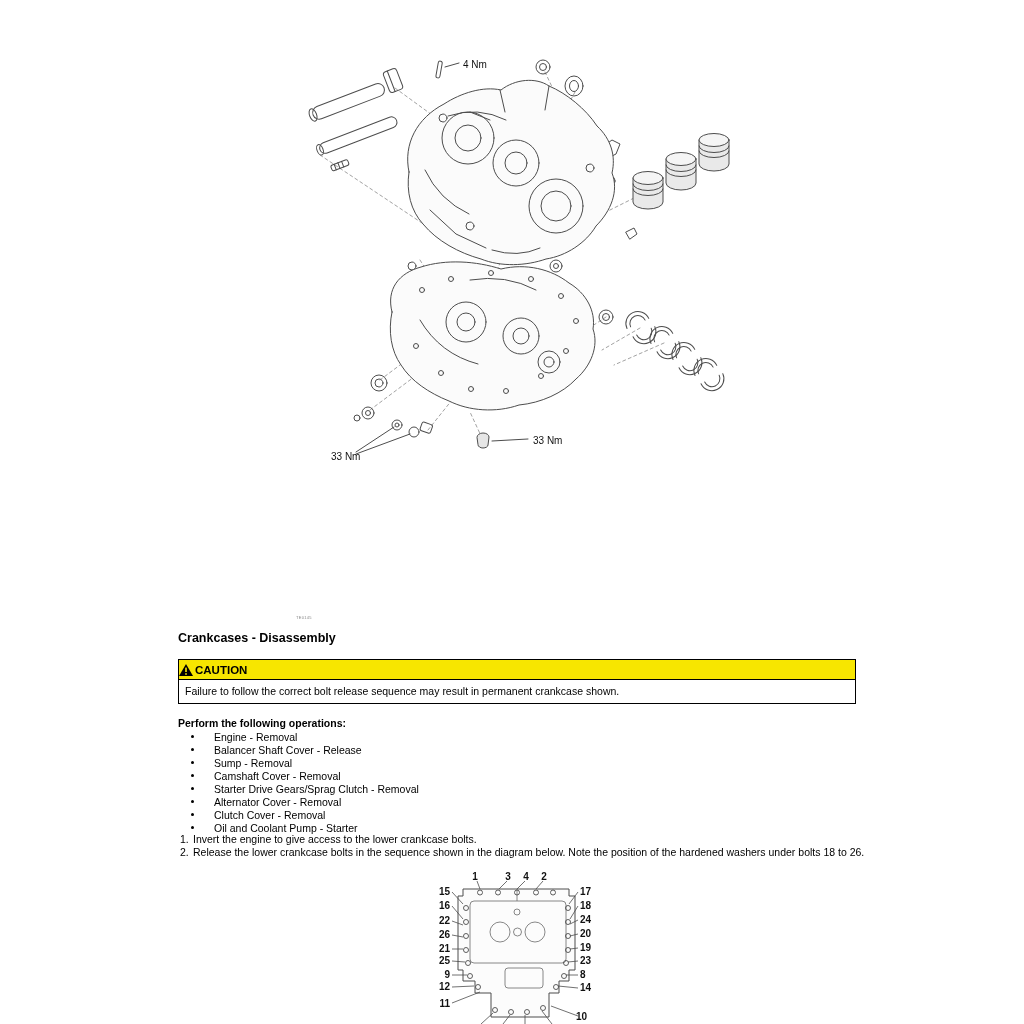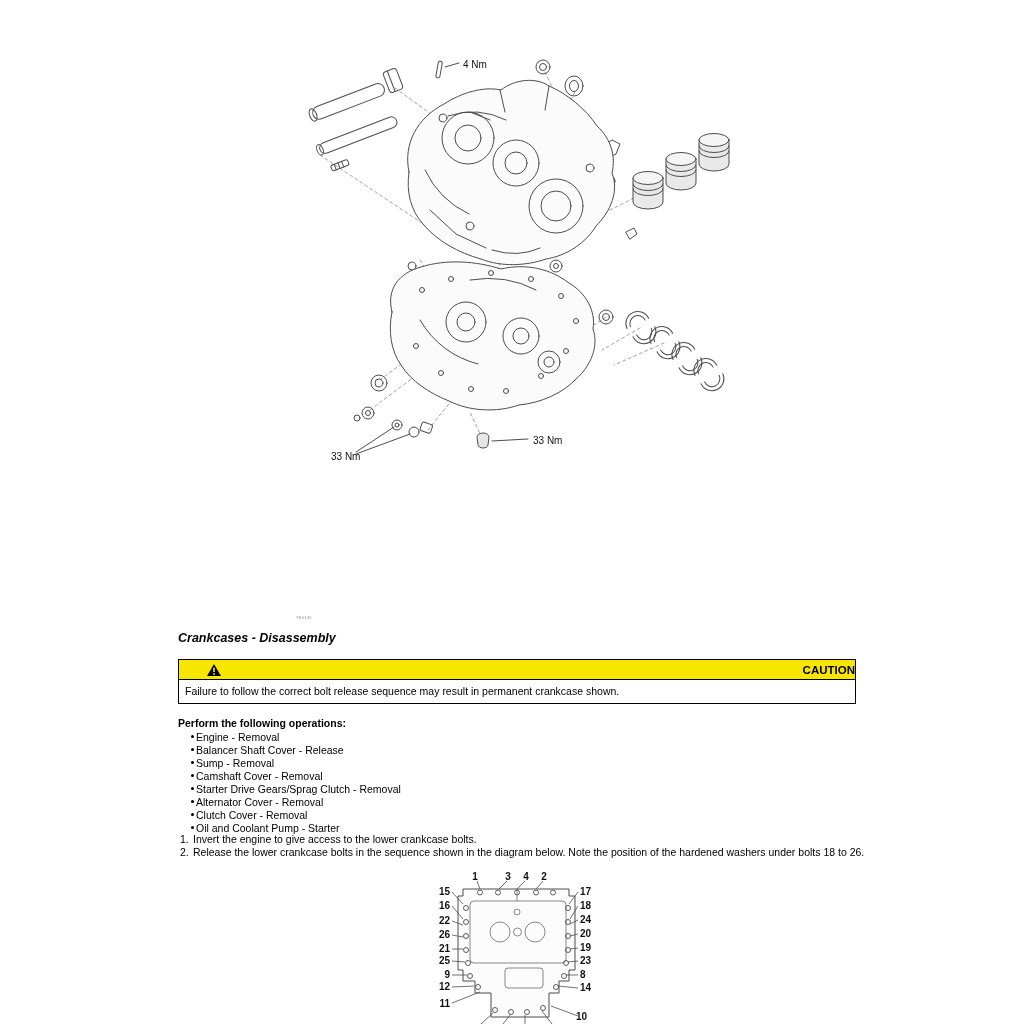--- a/index.html
+++ b/index.html
@@ -1,27 +1,27 @@
 <!DOCTYPE html>
 <html><head>
 <meta charset="utf-8">
 <style>
   html,body{margin:0;padding:0;background:#fff;}
   .page{position:relative;width:1024px;height:1024px;background:#ffffff;
         font-family:"Liberation Sans",sans-serif;color:#000;overflow:hidden;margin-top:20px;}
   svg text{font-family:"Liberation Sans",sans-serif;}
   .figure-code{position:absolute;left:296px;top:595px;font-size:4px;color:#888;letter-spacing:.3px;}
-  .section-title{position:absolute;left:178px;top:611px;font-size:12.5px;font-weight:bold;font-style:italic;}
+  .section-title{position:absolute;left:178px;top:611px;font-size:12.5px;font-weight:bold;}
   .caution-box{position:absolute;left:178px;top:639px;width:676px;border:1px solid #000;background:#fff;}
-  .caution-header{height:19px;display:flex;align-items:center;justify-content:space-between;gap:19px;
-                  border-bottom:1px solid #000;font-weight:bold;font-size:11.5px;background:#f7e600;padding-left:28px;}
+  .caution-header{height:19px;display:flex;align-items:center;justify-content:flex-start;gap:2px;
+                  border-bottom:1px solid #000;font-weight:bold;font-size:11.5px;background:#f7e600;}
   .caution-body{padding:5px 6px 6px 6px;font-size:10.5px;line-height:12px;}
   .procedure-intro{position:absolute;left:178px;top:697px;font-size:10.5px;font-weight:bold;}
   .bullet-list{position:absolute;left:191px;top:710px;font-size:10.5px;}
-  .bullet-row{display:flex;align-items:center;height:13px;gap:2px;}
+  .bullet-row{display:flex;align-items:center;height:13px;gap:20px;}
   .dot{width:3px;height:3px;border-radius:50%;background:#000;flex:none;}
   .step-list{position:absolute;left:180px;top:812px;font-size:10.5px;}
   .step-row{display:flex;height:13px;align-items:center;}
   .step-num{width:13px;flex:none;}
   .diag{position:absolute;}
 </style>
 </head>
 <body>
 
 <div class="page">

